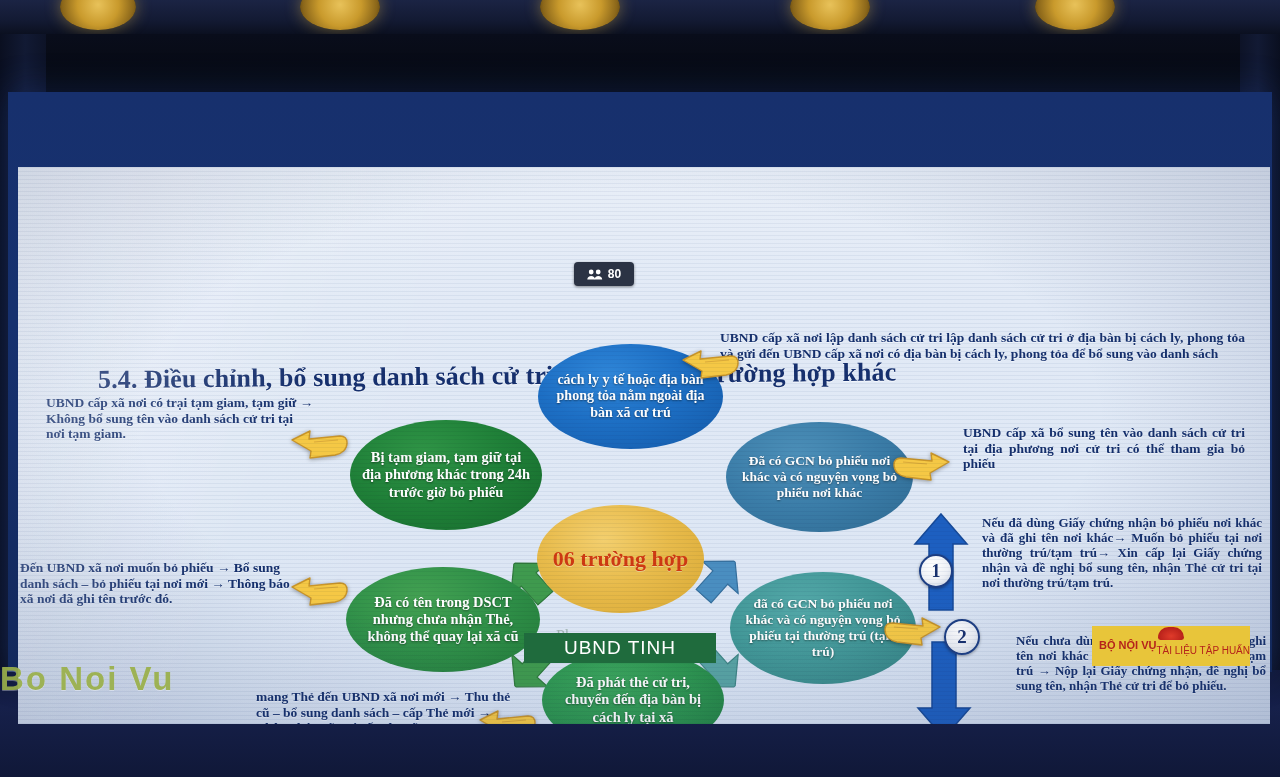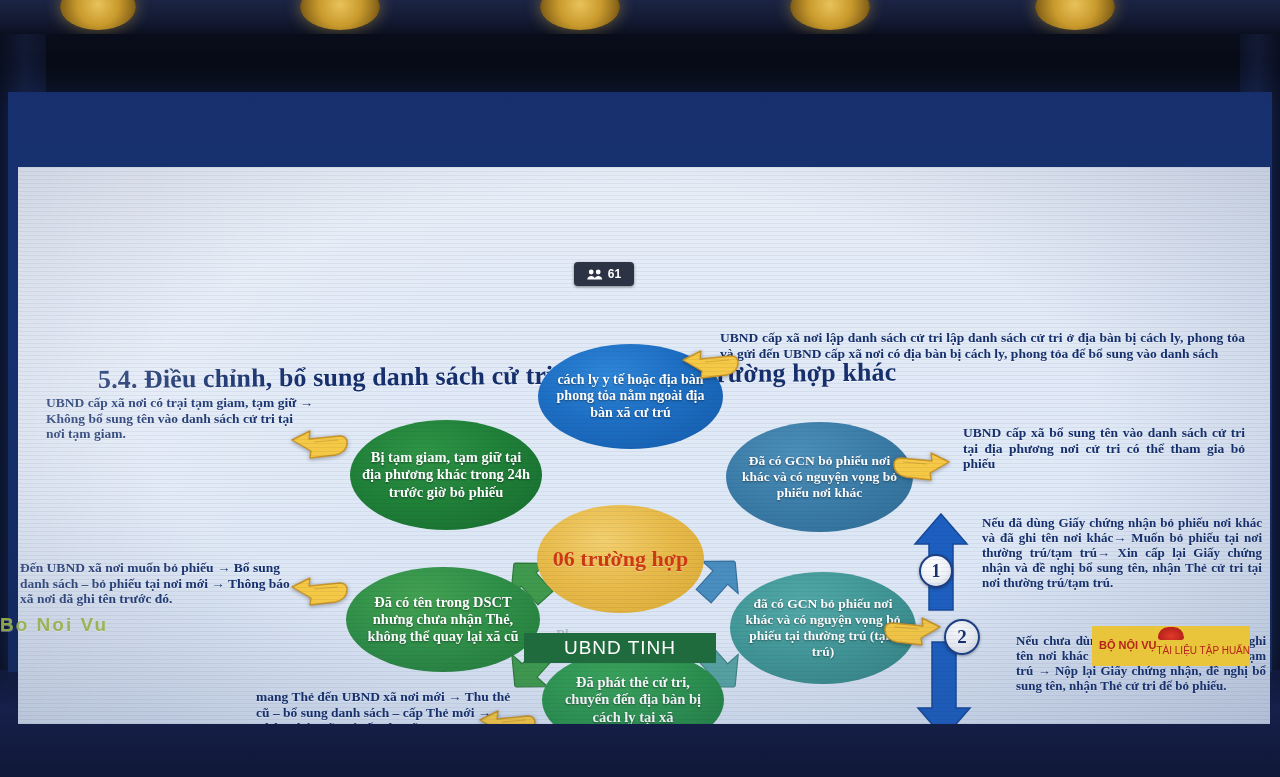--- a/index.html
+++ b/index.html
@@ -151,23 +151,23 @@
   
   .ubnd-banner {
     position:absolute; left:524px; top:633px; width:192px; height:30px;
     background:#1f6b3d;
     display:flex; align-items:center; justify-content:center;
     color:#ffffff; font-family:"Liberation Sans", sans-serif;
     font-size:19px; letter-spacing:1px;
     z-index: 30;
   }
   .bonoivu-watermark {
-    position:absolute; left:0px; top:614px;
+    position:absolute; left:0px; top:660px;
     font-family:"Liberation Sans", sans-serif; font-weight:bold;
-    font-size:19px; letter-spacing:2px;
+    font-size:33px; letter-spacing:2px;
     color:#9ab04a; opacity:.92;
     text-shadow: 0 1px 0 rgba(255,255,255,.35);
     z-index: 30;
   }
   .bnv-logo {
     position:absolute; left:1092px; top:626px; width:158px; height:40px;
     background:#e8c53a; z-index:30;
     display:flex; flex-direction:row; align-items:center; justify-content:flex-end;
     padding-bottom:1px; overflow:hidden;
   }
@@ -209,21 +209,21 @@
 
     <div class="people-badge">
       <span>
         <svg width="16" height="11" viewBox="0 0 16 11">
           <circle cx="4.2" cy="3" r="2.4" fill="#fff"></circle>
           <circle cx="11.2" cy="3" r="2.4" fill="#fff"></circle>
           <path d="M0.3 10.5c0-2.3 1.8-3.6 3.9-3.6s3.9 1.3 3.9 3.6z" fill="#fff"></path>
           <path d="M7.6 10.5c0-2.3 1.7-3.6 3.7-3.6s3.9 1.3 3.9 3.6z" fill="#fff"></path>
         </svg>
       </span>
-      <span>61</span>
+      <span>80</span>
     </div>
 
     <div class="screen">
 
       <div class="slide-title">5.4. Điều chỉnh, bổ sung danh sách cử tri trong một số trường hợp khác</div>
 
       <div class="arrow" style="left:578px; top:358px;">
         <svg width="48" height="52" viewBox="0 0 48 52">
           <path d="M24 0 L47 23 L34 23 L34 51 L14 51 L14 23 L1 23 Z" fill="#3a7fc1" stroke="#2b66a0" stroke-width="1.2"></path>
         </svg>

